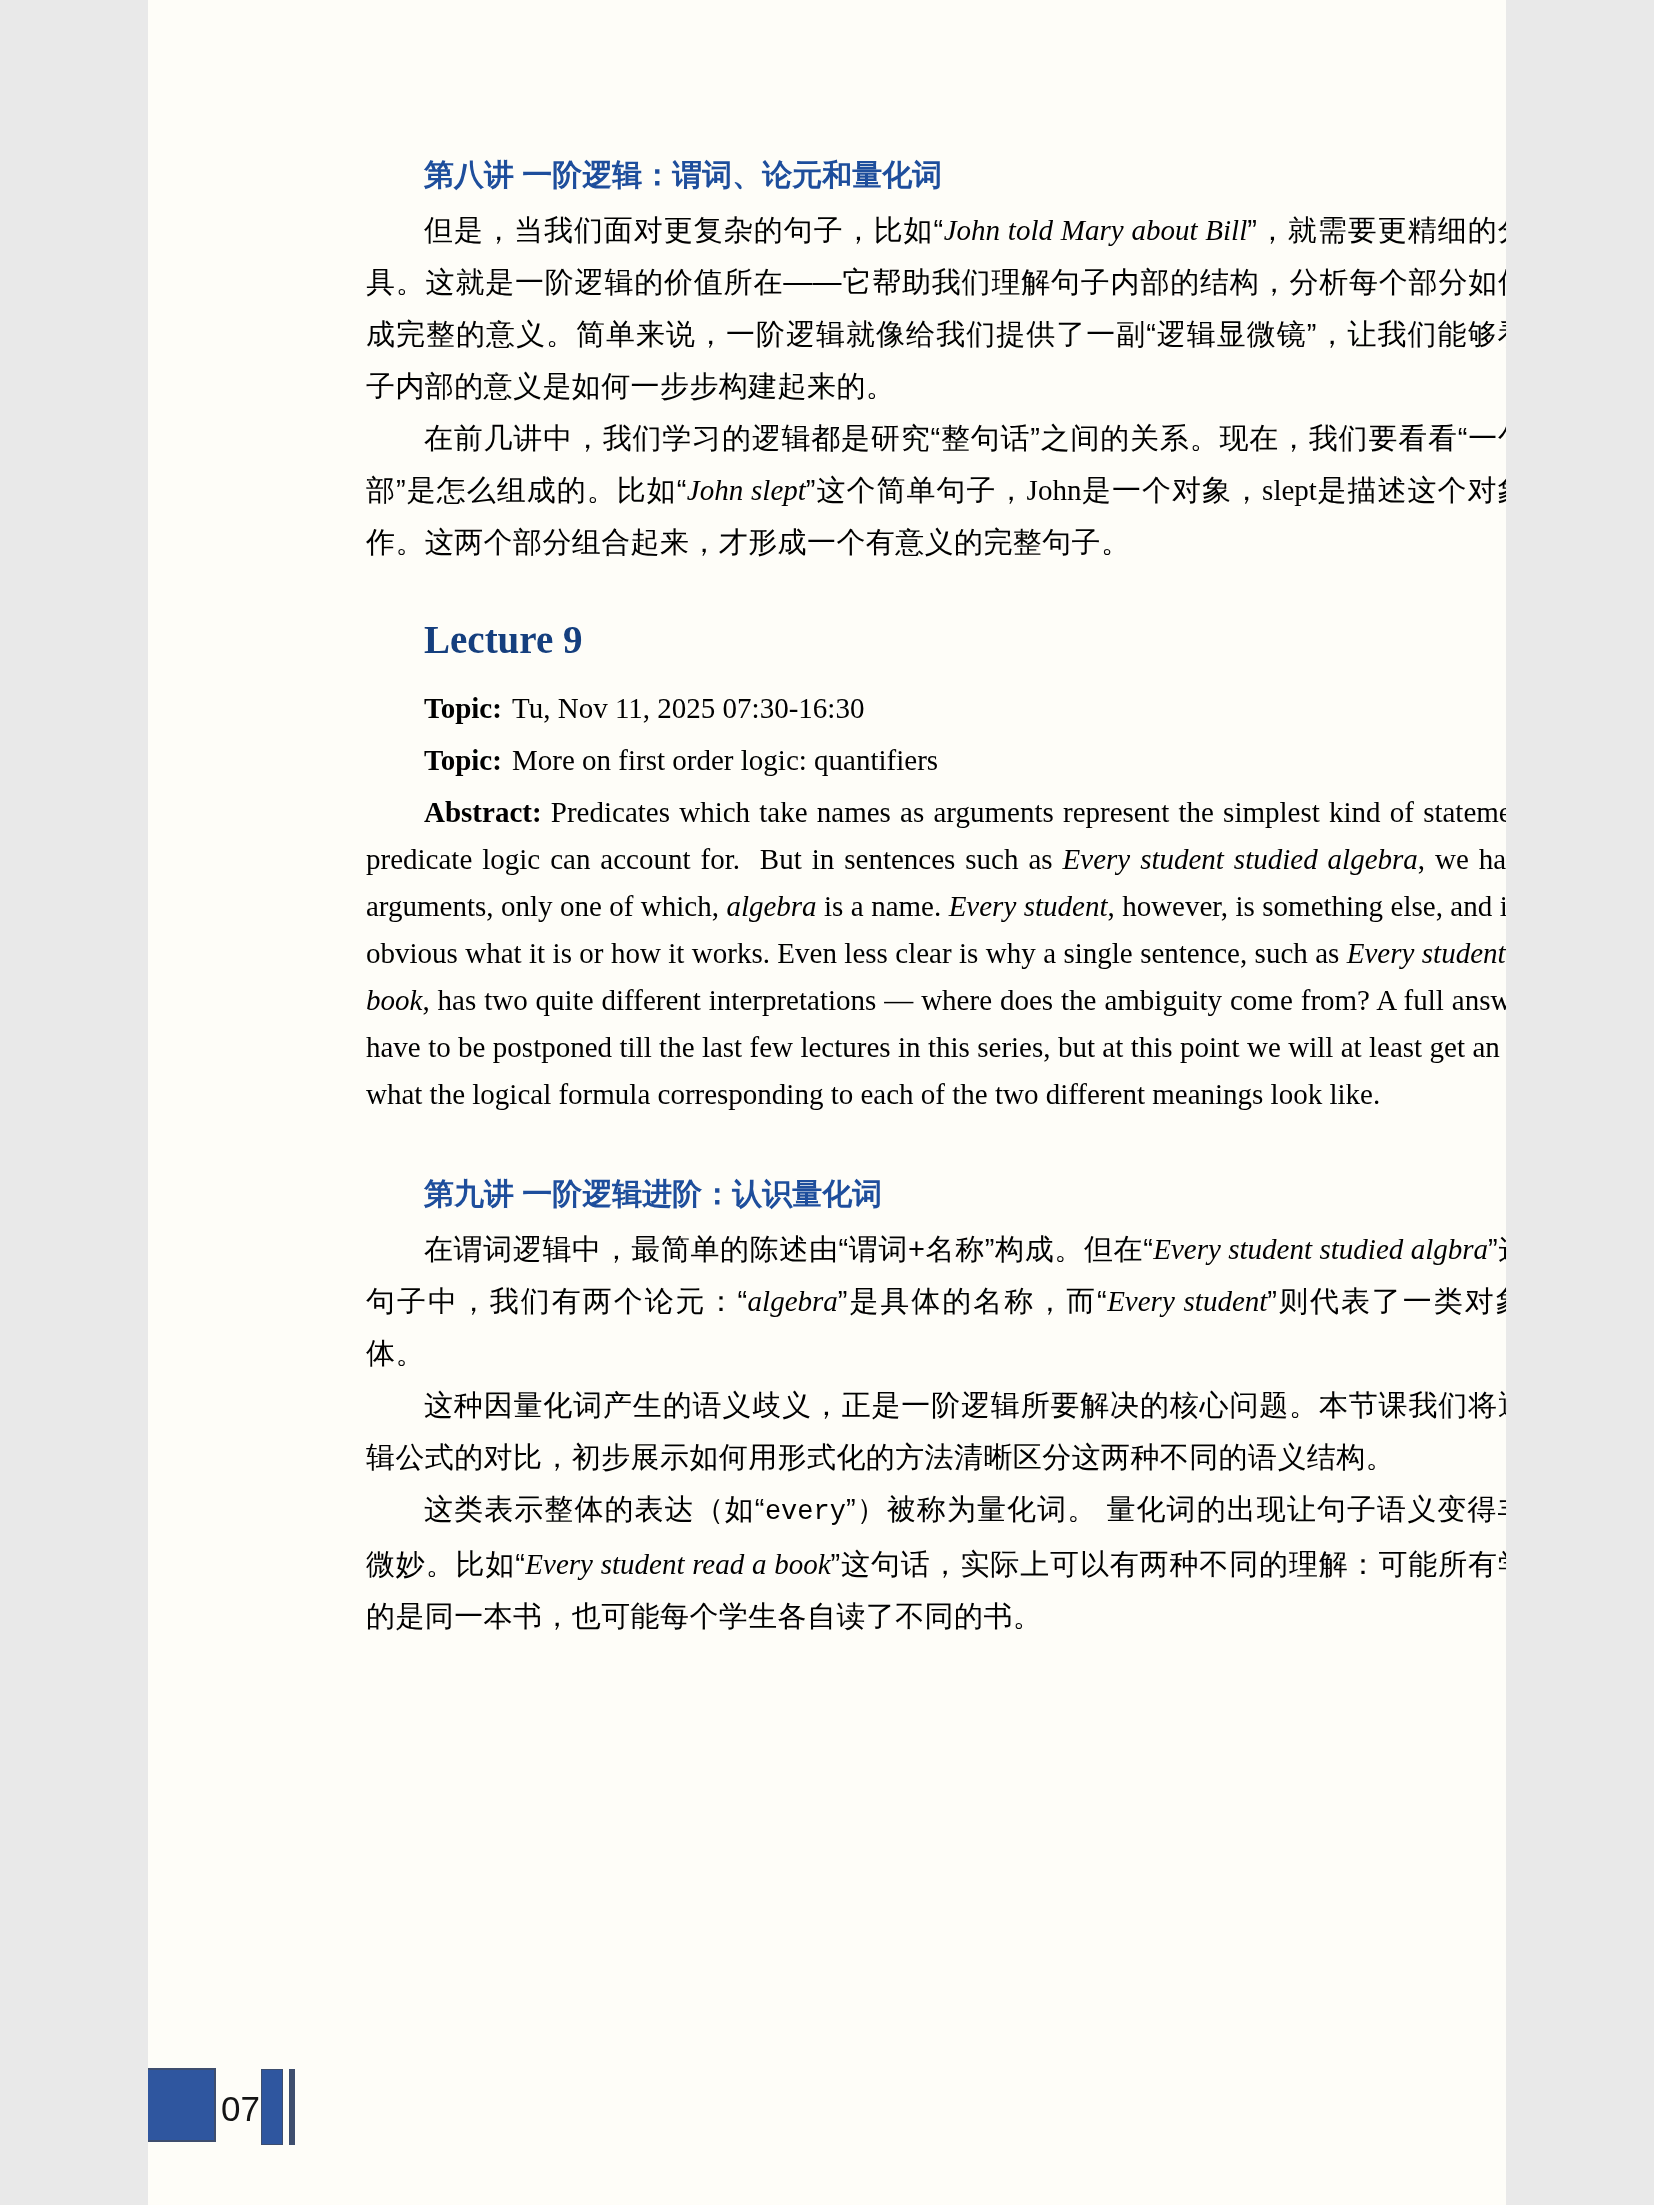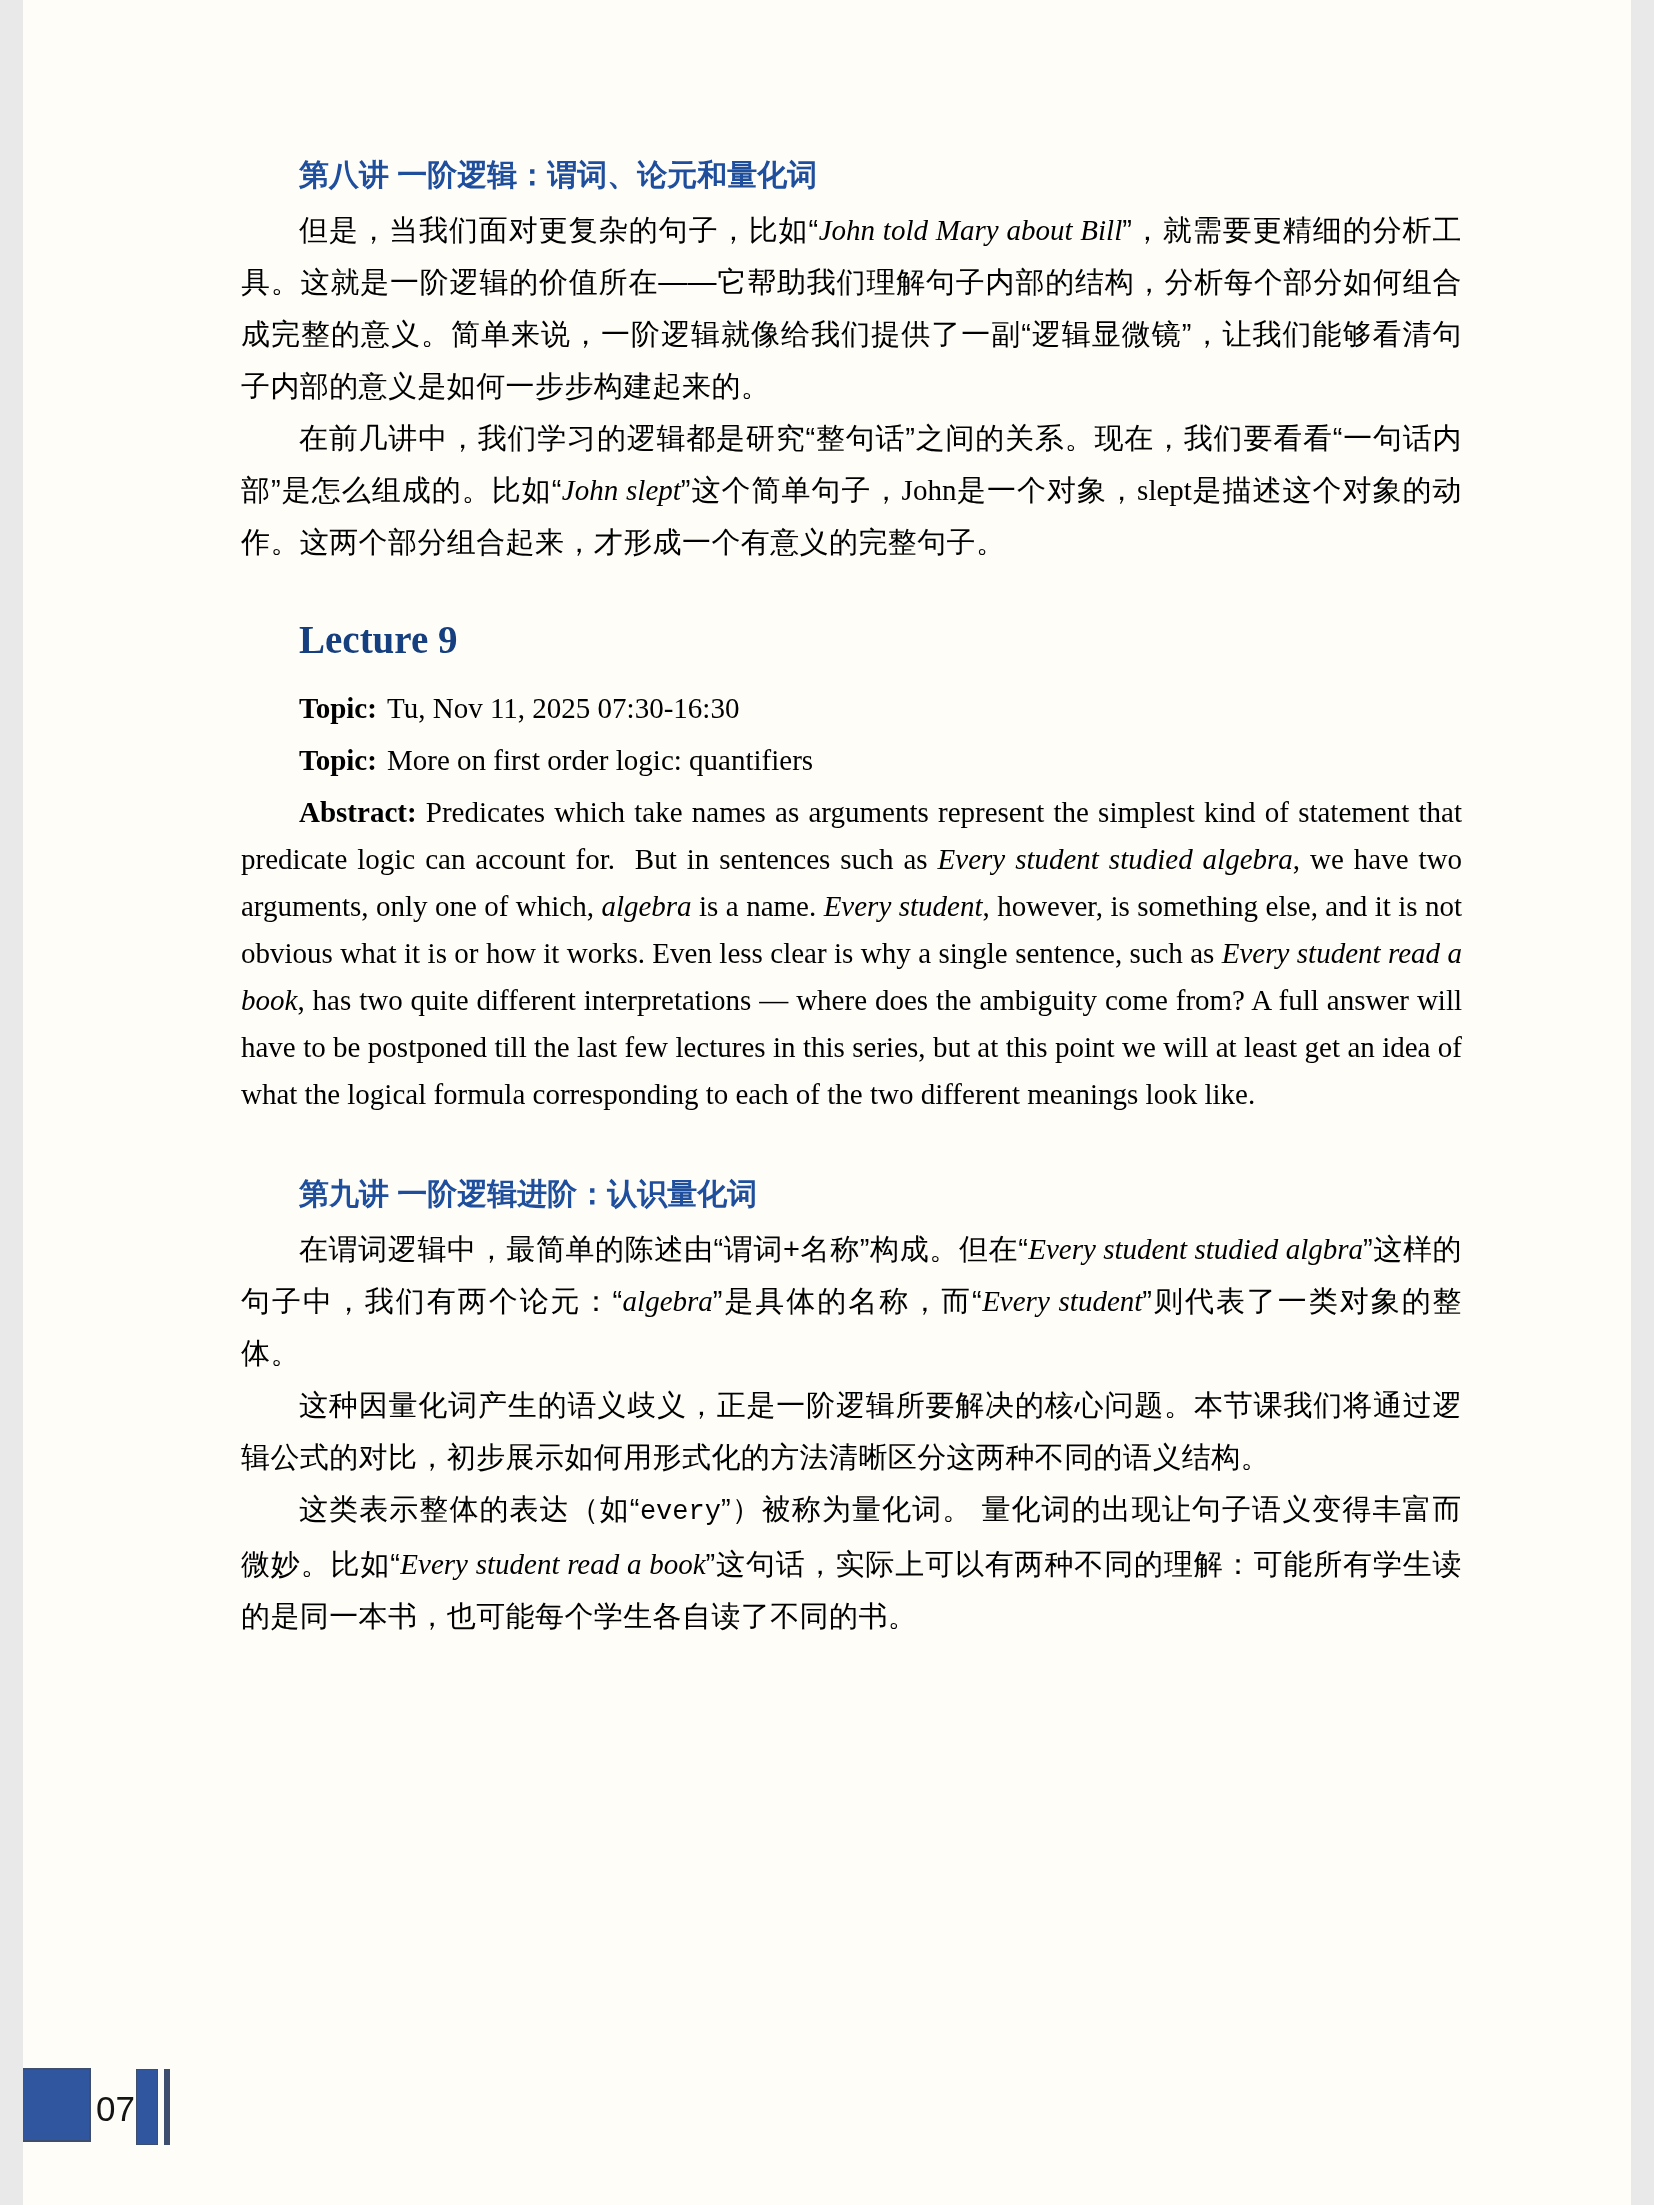--- a/index.html
+++ b/index.html
@@ -1,19 +1,19 @@
 <!DOCTYPE html>
 <html style="font-size:13px"><head>
 <meta charset="utf-8">
 <style>
   * { margin:0; padding:0; box-sizing:border-box; }
   html,body { background:#e9e9e9; }
   .page {
     position:relative;
-    width:1608px; height:2205px;
+    width:1358px; height:2205px;
     margin:0 auto;
     background:var(--page-bg,#FEFDF8);
     overflow:hidden;
     font-family:"Liberation Sans","DejaVu Sans",sans-serif;
     color:var(--text-color,#000000);
   }
   .content {
     position:absolute;
     left:218px; top:157px;
     width:1221px;

